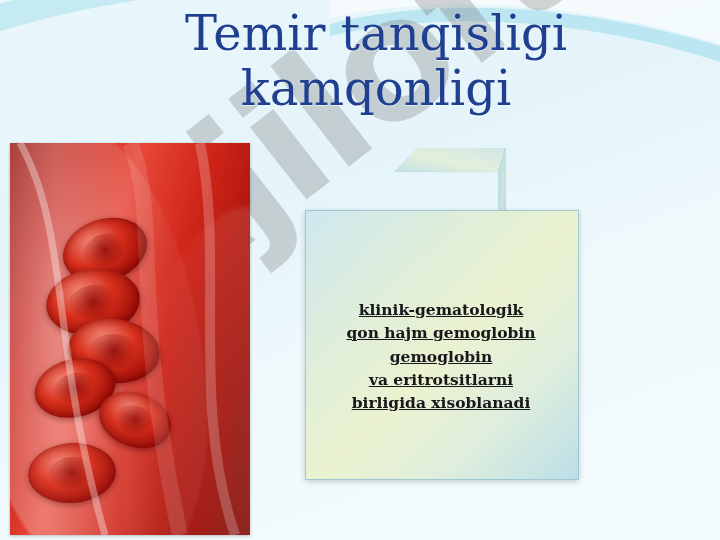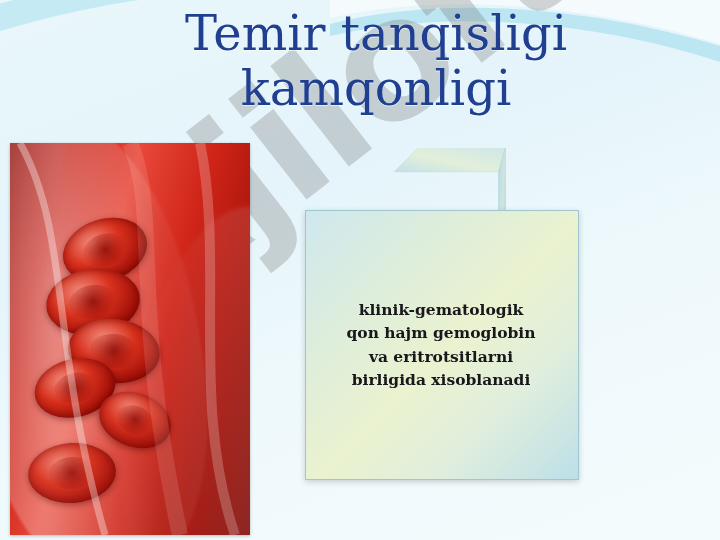--- a/index.html
+++ b/index.html
@@ -159,20 +159,21 @@
     width: 256px;
     text-align: center;
     font-family: "DejaVu Serif", serif;
     font-weight: bold;
     font-size: 15.5px;
     line-height: 1.5;
     color: #18181c;
   }
   .cube-text div {
     white-space: nowrap;
+    text-decoration: underline;
   }
 </style>
 </head>
 <body>
 
 <div id="slide">
 
   <svg class="swoosh swoosh-top" viewBox="0 0 560 260" preserveAspectRatio="none">
     <path d="M0,150 C120,60 300,20 560,50 L560,0 L0,0 Z" fill="#8fd6e8" opacity="0.55"></path>
     <path d="M0,185 C140,95 330,55 560,80 L560,40 C320,12 130,50 0,140 Z" fill="#ffffff" opacity="0.75"></path>
@@ -223,18 +224,19 @@
           <stop offset="0%" stop-color="#b4d9e3"></stop>
           <stop offset="50%" stop-color="#cfe5e0"></stop>
           <stop offset="100%" stop-color="#a9d2de"></stop>
         </linearGradient>
       </defs>
     </svg>
     <div class="cube-front"></div>
     <div class="cube-text">
       <div>klinik-gematologik</div>
       <div>qon hajm gemoglobin</div>
+      <div>gemoglobin</div>
       <div>va eritrotsitlarni</div>
       <div>birligida xisoblanadi</div>
     </div>
   </div>
 
 </div>
 
 </body></html>

